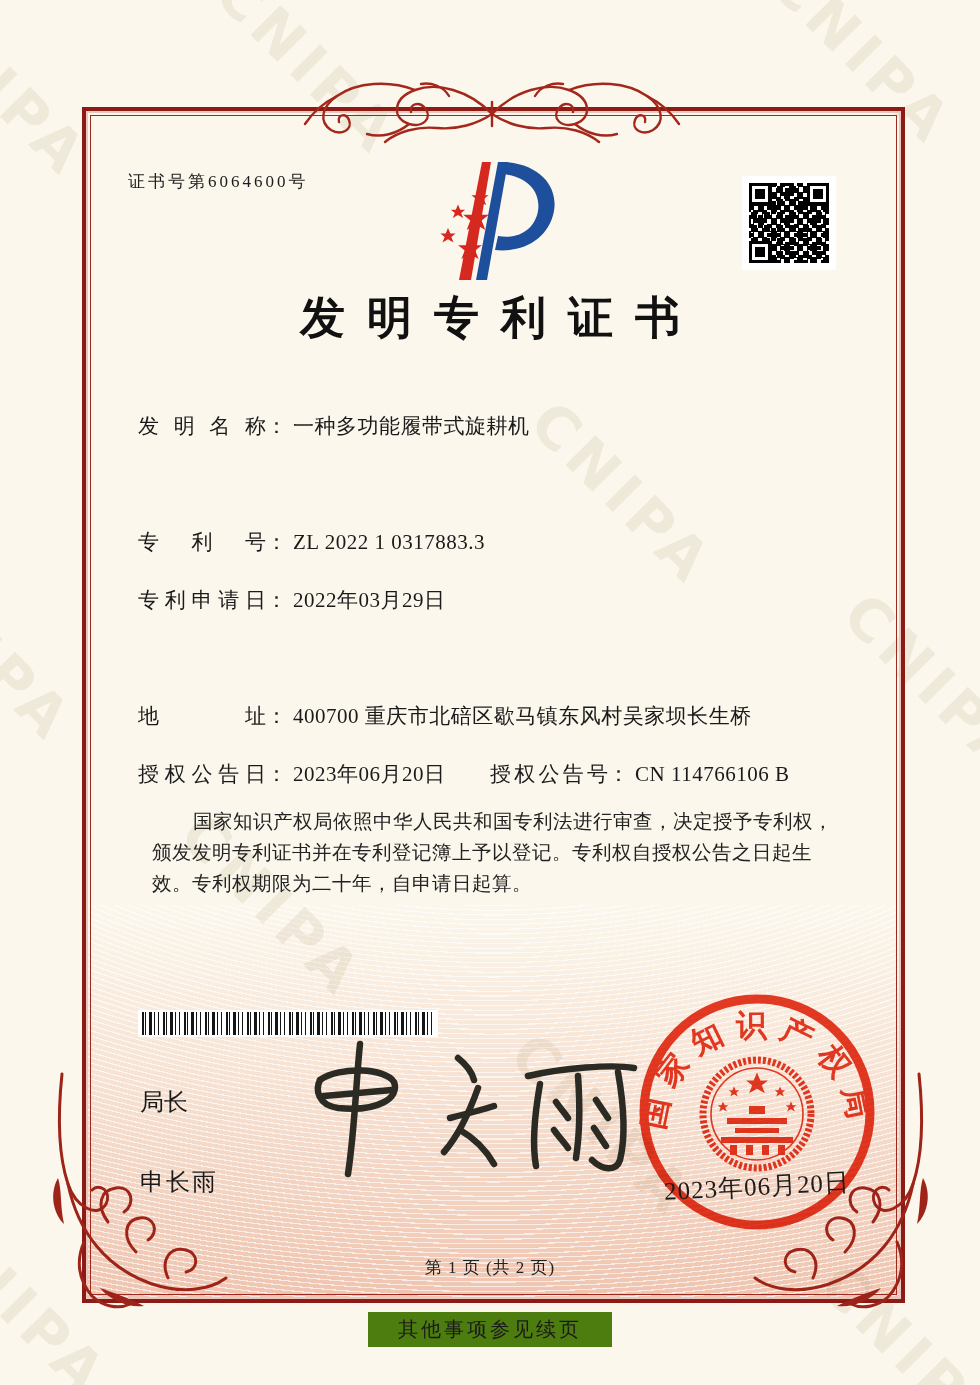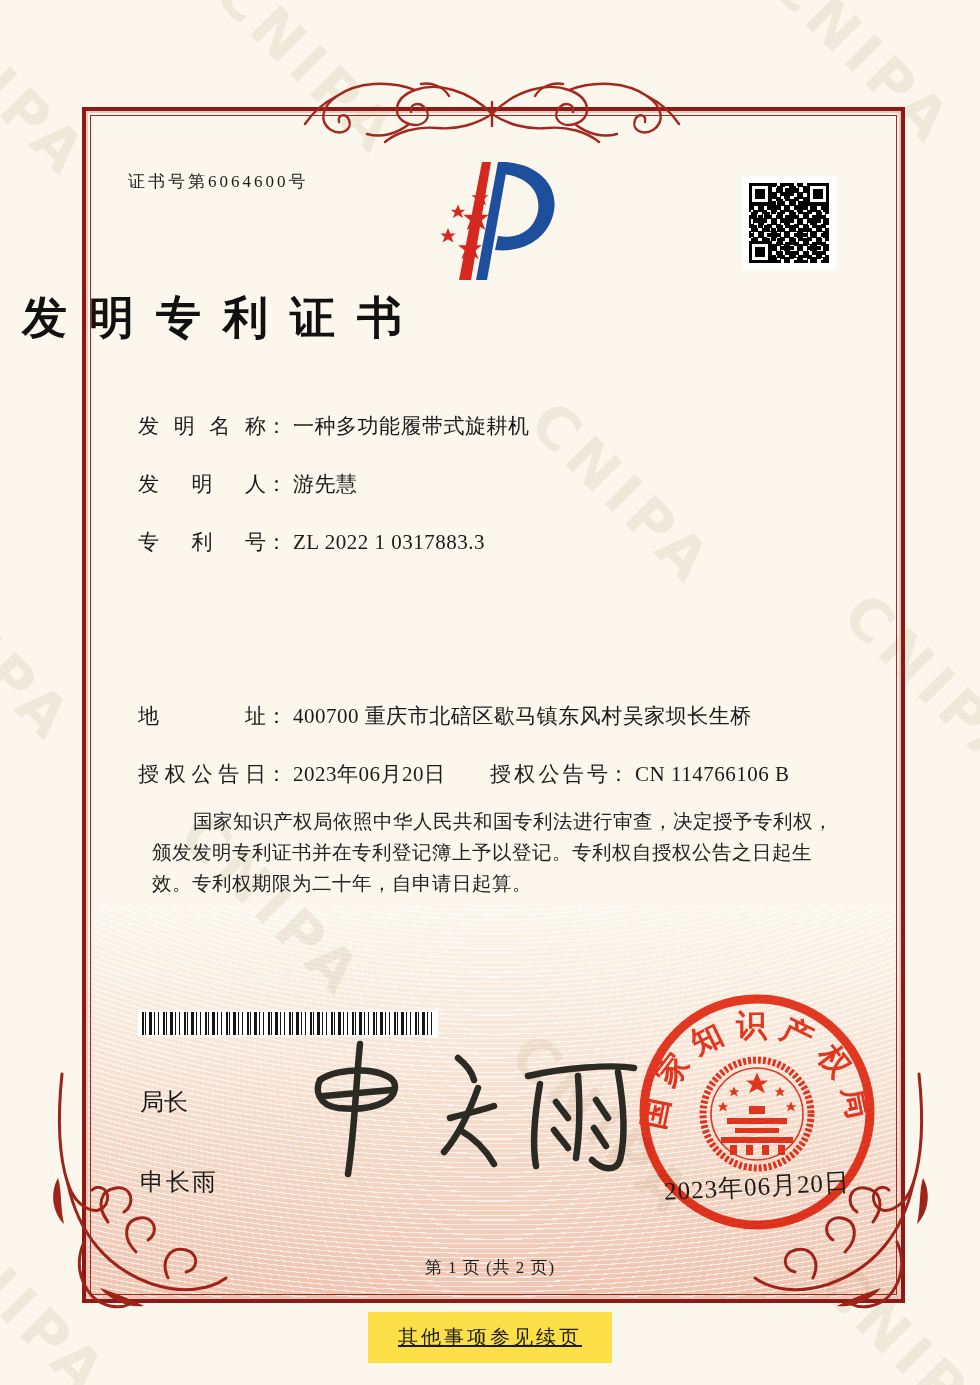--- a/index.html
+++ b/index.html
@@ -32,21 +32,21 @@
   .logo{position:absolute;left:418px;top:156px;width:150px;height:135px;z-index:4;}
   .qr{position:absolute;left:742px;top:176px;width:94px;height:94px;background:#fff;z-index:4;}
   .qr-mod{position:absolute;left:7px;top:7px;width:80px;height:80px;
     background:
       conic-gradient(from 0deg,#000 25%,transparent 25% 50%,#000 50% 75%,transparent 75%) 0 0/9px 9px,
       conic-gradient(from 90deg,#000 25%,transparent 25% 50%,#000 50% 75%,transparent 75%) 2px 3px/13px 13px;}
   .qr .f{position:absolute;width:16px;height:16px;border:3px solid #000;background:#fff;}
   .qr .f::after{content:"";position:absolute;inset:3px;background:#000;}
   .qr .f1{left:7px;top:7px;} .qr .f2{right:7px;top:7px;} .qr .f3{left:7px;bottom:7px;}
 
-  .title{position:absolute;left:0;top:288px;width:980px;z-index:4;
+  .title{position:absolute;left:0;top:288px;width:980px;z-index:4;text-align:center;
     font-size:45px;font-weight:700;letter-spacing:22px;padding-left:22px;box-sizing:border-box;color:#111;}
 
   
   .frow{position:absolute;left:138px;z-index:4;font-size:21px;color:#1a1a1a;white-space:nowrap;}
   .flabel{display:inline-block;width:128px;text-align:justify;text-align-last:justify;vertical-align:bottom;}
   .fcolon{margin:0 6px 0 0;}
   .fvalue{letter-spacing:0.5px;}
   .fgroup2{position:absolute;left:352px;top:0;white-space:nowrap;}
   .fgroup2 .flabel{width:118px;}
 
@@ -64,22 +64,22 @@
   .signature{position:absolute;left:282px;top:1032px;width:360px;height:150px;z-index:5;}
 
   
   .seal{position:absolute;left:633px;top:988px;width:248px;height:248px;z-index:6;opacity:0.95;mix-blend-mode:multiply;}
   .seal svg{position:absolute;inset:0;}
   .seal-date{position:absolute;left:0;top:182px;width:100%;text-align:center;font-size:25px;color:#141414;
     letter-spacing:1px;transform:rotate(-3deg);}
 
   
   .page-num{position:absolute;left:0;top:1256px;width:980px;text-align:center;z-index:4;font-size:17px;color:#222;letter-spacing:1px;}
-  .cont-box{position:absolute;left:50%;top:1312px;transform:translateX(-50%);z-index:4;background:#fde047;
-    padding:12px 30px;font-size:20px;letter-spacing:3px;color:#1a1a1a;white-space:nowrap;text-decoration:underline;}
+  .cont-box{position:absolute;left:50%;top:1312px;transform:translateX(-50%);z-index:4;background:#4d7c0f;
+    padding:4px 30px;font-size:20px;letter-spacing:3px;color:#1a1a1a;white-space:nowrap;}
 </style>
 </head>
 <body>
 
 <div class="page">
 
   <svg width="0" height="0" style="position:absolute" aria-hidden="true">
     <defs>
       <path id="star5" d="M0,-10L2.94,-3.09L9.51,-3.09L4.19,1.18L6.91,8.09L0,4.1L-6.91,8.09L-4.19,1.18L-9.51,-3.09L-2.94,-3.09Z"></path>
     </defs>
@@ -164,25 +164,25 @@
     <div class="f f1"></div>
     <div class="f f2"></div>
     <div class="f f3"></div>
   </div>
 
   <div class="title">发明专利证书</div>
 
   <div class="frow" style="top:412px">
     <span class="flabel">发明名称</span><span class="fcolon">：</span><span class="fvalue">一种多功能履带式旋耕机</span>
   </div>
-  <div class="frow" style="top:470px">
-    <span class="flabel">发明人</span><span class="fcolon">：</span><span class="fvalue">游先慧</span>
-  </div>
   <div class="frow" style="top:528px">
     <span class="flabel">专利号</span><span class="fcolon">：</span><span class="fvalue">ZL 2022 1 0317883.3</span>
+  </div>
+  <div class="frow" style="top:586px">
+    <span class="flabel">专利申请日</span><span class="fcolon">：</span><span class="fvalue">2022年03月29日</span>
   </div>
   <div class="frow" style="top:702px">
     <span class="flabel">地址</span><span class="fcolon">：</span><span class="fvalue">400700 重庆市北碚区歇马镇东风村吴家坝长生桥</span>
   </div>
   <div class="frow" style="top:760px">
     <span class="flabel">授权公告日</span><span class="fcolon">：</span><span class="fvalue">2023年06月20日</span>
     <span class="fgroup2">
       <span class="flabel">授权公告号</span><span class="fcolon">：</span><span class="fvalue">CN 114766106 B</span>
     </span>
   </div>

